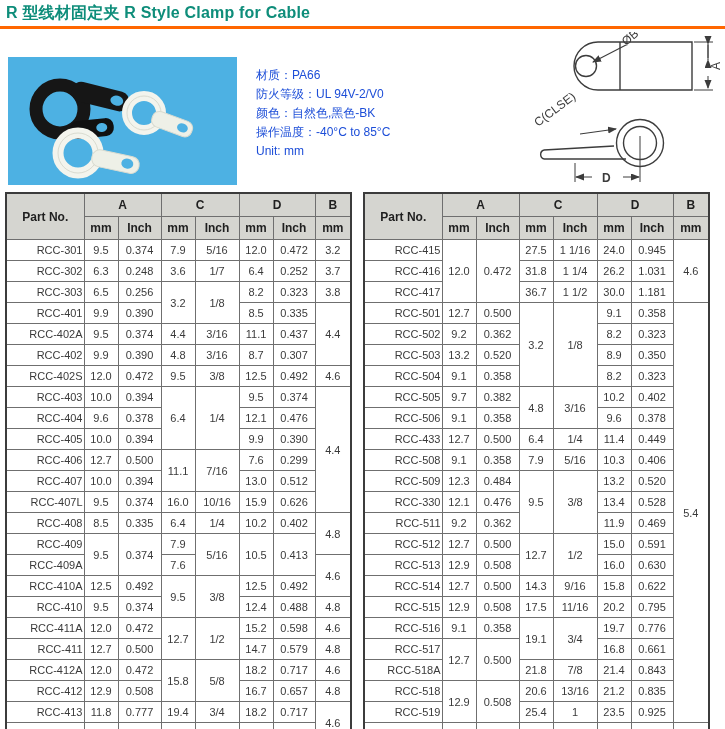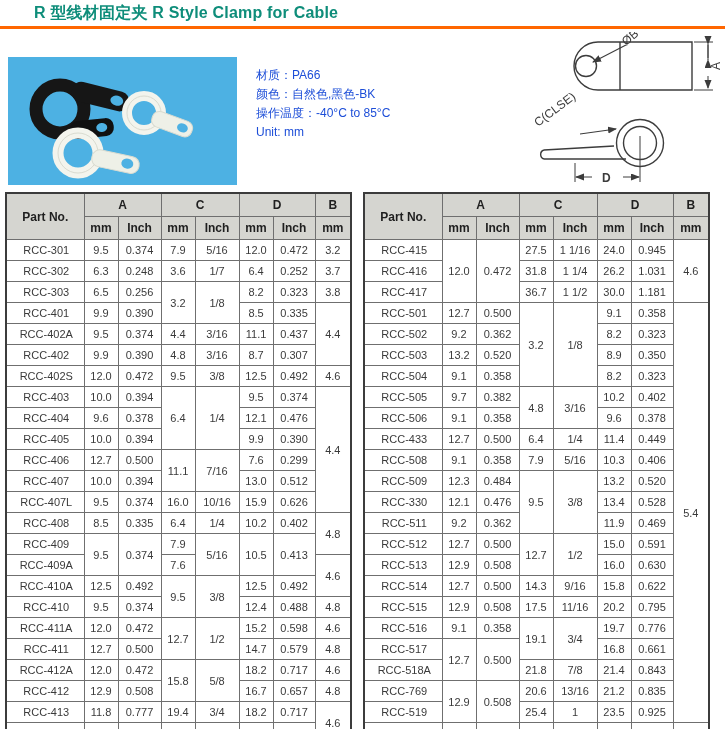--- a/index.html
+++ b/index.html
@@ -4,21 +4,21 @@
 <style>
   html,body{margin:0;padding:0;}
   body{
     width:725px;height:729px;position:relative;overflow:hidden;
     background:#ffffff;
     font-family:"Liberation Sans","DejaVu Sans",sans-serif;
   }
   .page-title{
     position:absolute;left:6px;top:3px;
     font-size:16px;font-weight:bold;color:#0e8d7a;
-    letter-spacing:0.2px;white-space:nowrap;margin-left:28px;
+    letter-spacing:0.2px;white-space:nowrap;
   }
   .title-rule{
     position:absolute;left:0;top:26px;width:725px;height:3px;
     background:#ff6600;
   }
   .photo{
     position:absolute;left:8px;top:57px;width:229px;height:128px;
     background:#4db1e3;
   }
   .photo svg{display:block;}
@@ -46,21 +46,21 @@
   table.spec thead th{
     background:#d5d5d0;color:#1f1f1f;
     font-size:12px;font-weight:bold;height:20px;
   }
   table.spec td{
     font-size:11px;color:#3a3a3a;text-align:center;
     height:20px;line-height:20px;padding:0 1px;
     background:#ffffff;
   }
   table.spec td.part{
-    text-align:center;padding-left:3px;
+    text-align:right;padding-left:3px;
   }
 </style>
 </head>
 <body>
 
 <div class="page-title">R 型线材固定夹 R Style Clamp for Cable</div>
 <div class="title-rule"></div>
 
 <div class="photo">
   <svg width="229" height="128" viewBox="0 0 229 128">
@@ -93,20 +93,21 @@
       <g transform="rotate(12 88 100)">
         <rect x="84" y="92" width="48" height="17" rx="8" fill="#eef0e7" stroke="#d9dbd0" stroke-width="1"></rect>
         <ellipse cx="120" cy="100" rx="6" ry="5" fill="#4db1e3"></ellipse>
       </g>
     </g>
   </svg>
 </div>
 
 <div class="specs">
   <div>材质：PA66</div>
+  <div>防火等级：UL 94V-2/V0</div>
   <div>颜色：自然色,黑色-BK</div>
   <div>操作温度：-40°C to 85°C</div>
   <div>Unit: mm</div>
 </div>
 
 <svg class="diagram" width="243" height="158" viewBox="0 0 243 158">
   <defs>
     <marker id="arr" markerWidth="9" markerHeight="8" refX="8" refY="3.5" orient="auto" markerUnits="userSpaceOnUse">
       <path d="M0,0 L9,3.5 L0,7 Z" fill="#3c3c3c"></path>
     </marker>
@@ -581,21 +582,21 @@
         <td>0.661</td>
       </tr>
       <tr>
         <td class="part">RCC-518A</td>
         <td>21.8</td>
         <td>7/8</td>
         <td>21.4</td>
         <td>0.843</td>
       </tr>
       <tr>
-        <td class="part">RCC-769</td>
+        <td class="part">RCC-518</td>
         <td rowspan="2">12.9</td>
         <td rowspan="2">0.508</td>
         <td>20.6</td>
         <td>13/16</td>
         <td>21.2</td>
         <td>0.835</td>
       </tr>
       <tr>
         <td class="part">RCC-519</td>
         <td>25.4</td>

